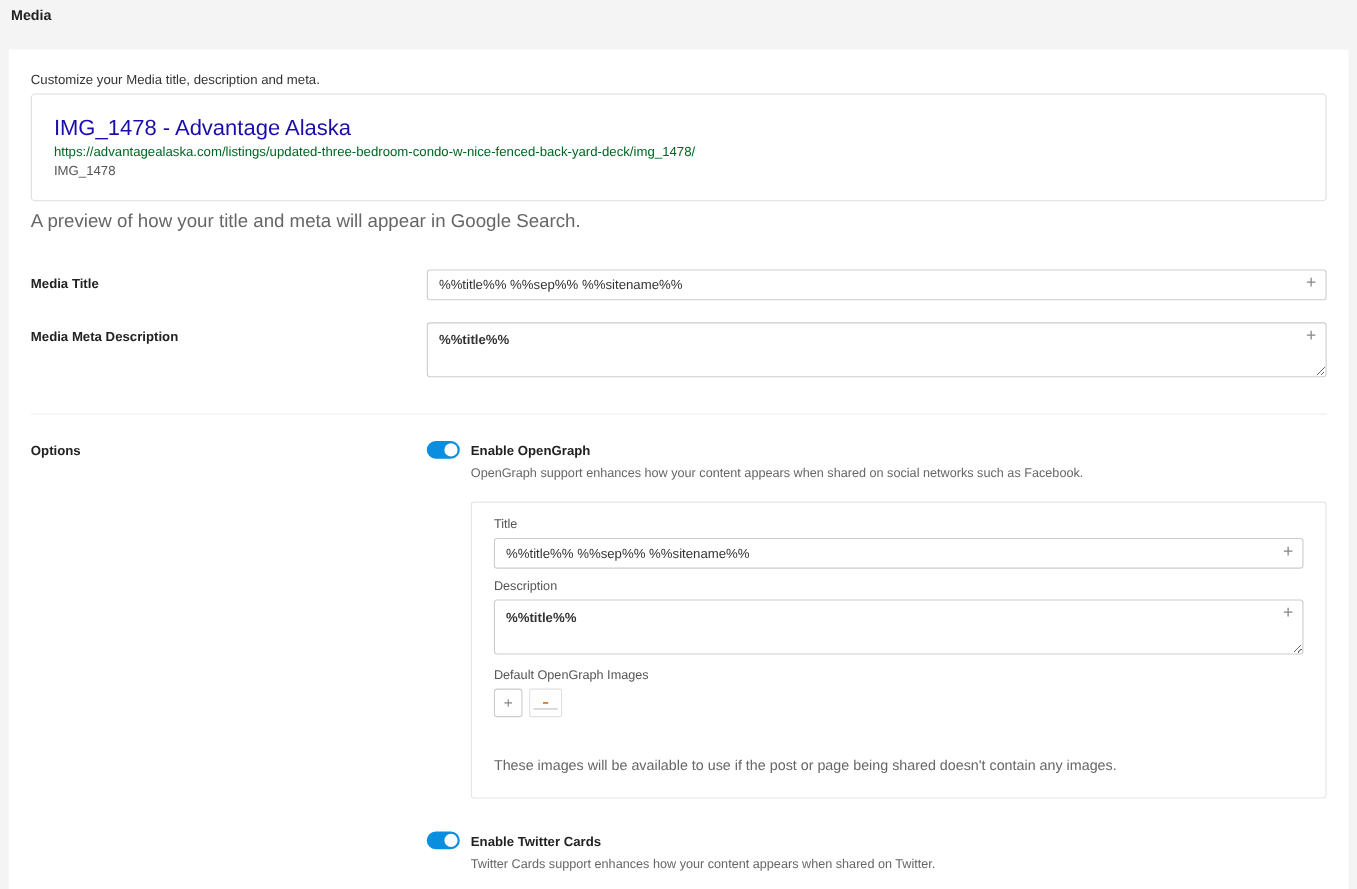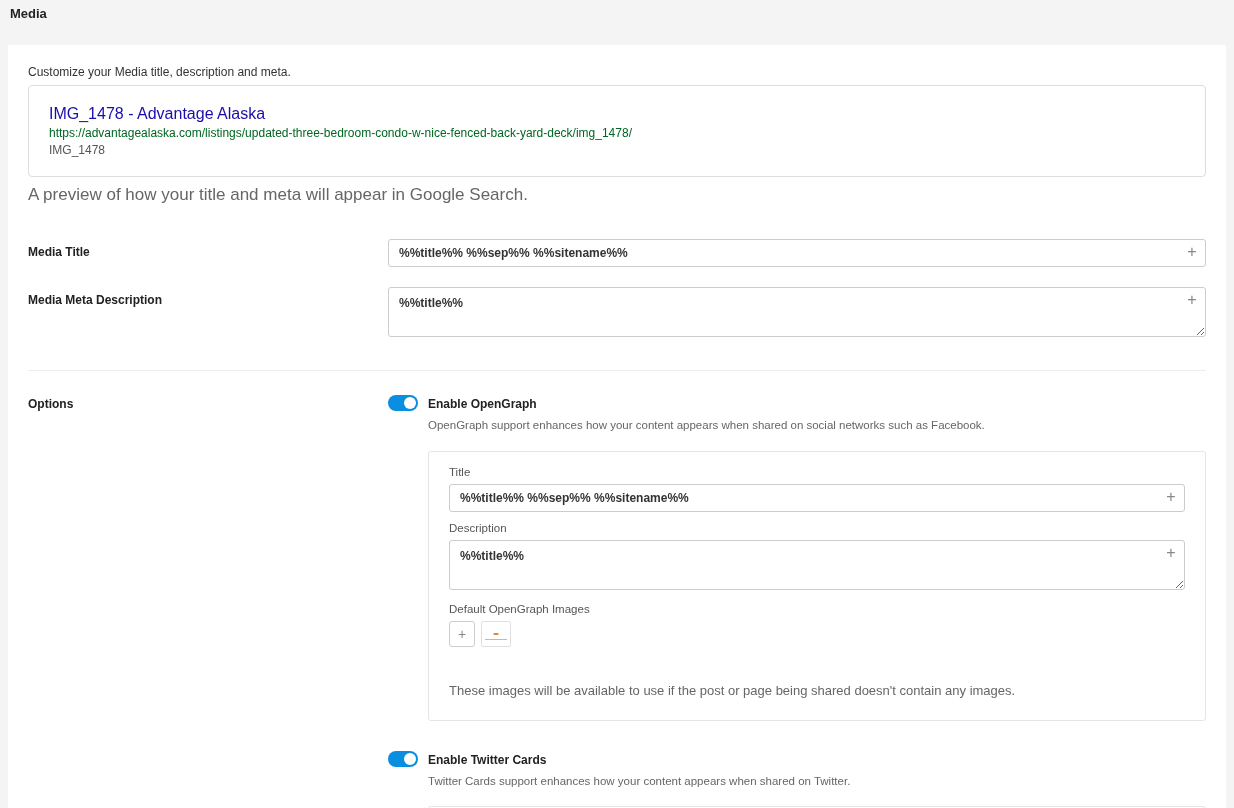--- a/index.html
+++ b/index.html
@@ -22,35 +22,35 @@
     padding: 20px 20px 40px 20px;
     min-height: 760px;
   }
   .intro { font-size: 12px; color: #333; margin-bottom: 6px; }
   .preview-box {
     border: 1px solid #ddd;
     border-radius: 4px;
     padding: 18px 20px;
     margin-bottom: 8px;
   }
-  .preview-title { color: #1a0dab; font-size: 16px; line-height: 1.3; }
+  .preview-title { color: #1a0dab; font-size: 20px; line-height: 1.3; }
   .preview-url { color: #006621; font-size: 12px; line-height: 1.4; }
   .preview-snippet { color: #555; font-size: 12px; line-height: 1.4; }
   .preview-caption { font-size: 17px; color: #666; margin-bottom: 34px; }
   .row { display: flex; align-items: flex-start; margin-bottom: 20px; }
   .row-label { width: 360px; flex-shrink: 0; font-size: 12px; font-weight: 600; color: #222; padding-top: 6px; }
   .row-body { flex: 1; }
   .input-wrap { position: relative; }
   .text-input {
     width: 100%;
     border: 1px solid #ccc;
     border-radius: 3px;
     padding: 6px 28px 6px 10px;
     font-size: 12px;
-    font-weight: 700;
+    font-weight: 400;
     color: #333;
     background: #fff;
     font-family: inherit;
   }
   textarea.text-input { resize: vertical; font-family: inherit; line-height: 1.5; min-height: 40px; font-weight: 700;}
   .plus-btn {
     position: absolute;
     top: 3px;
     right: 4px;
     width: 20px;

